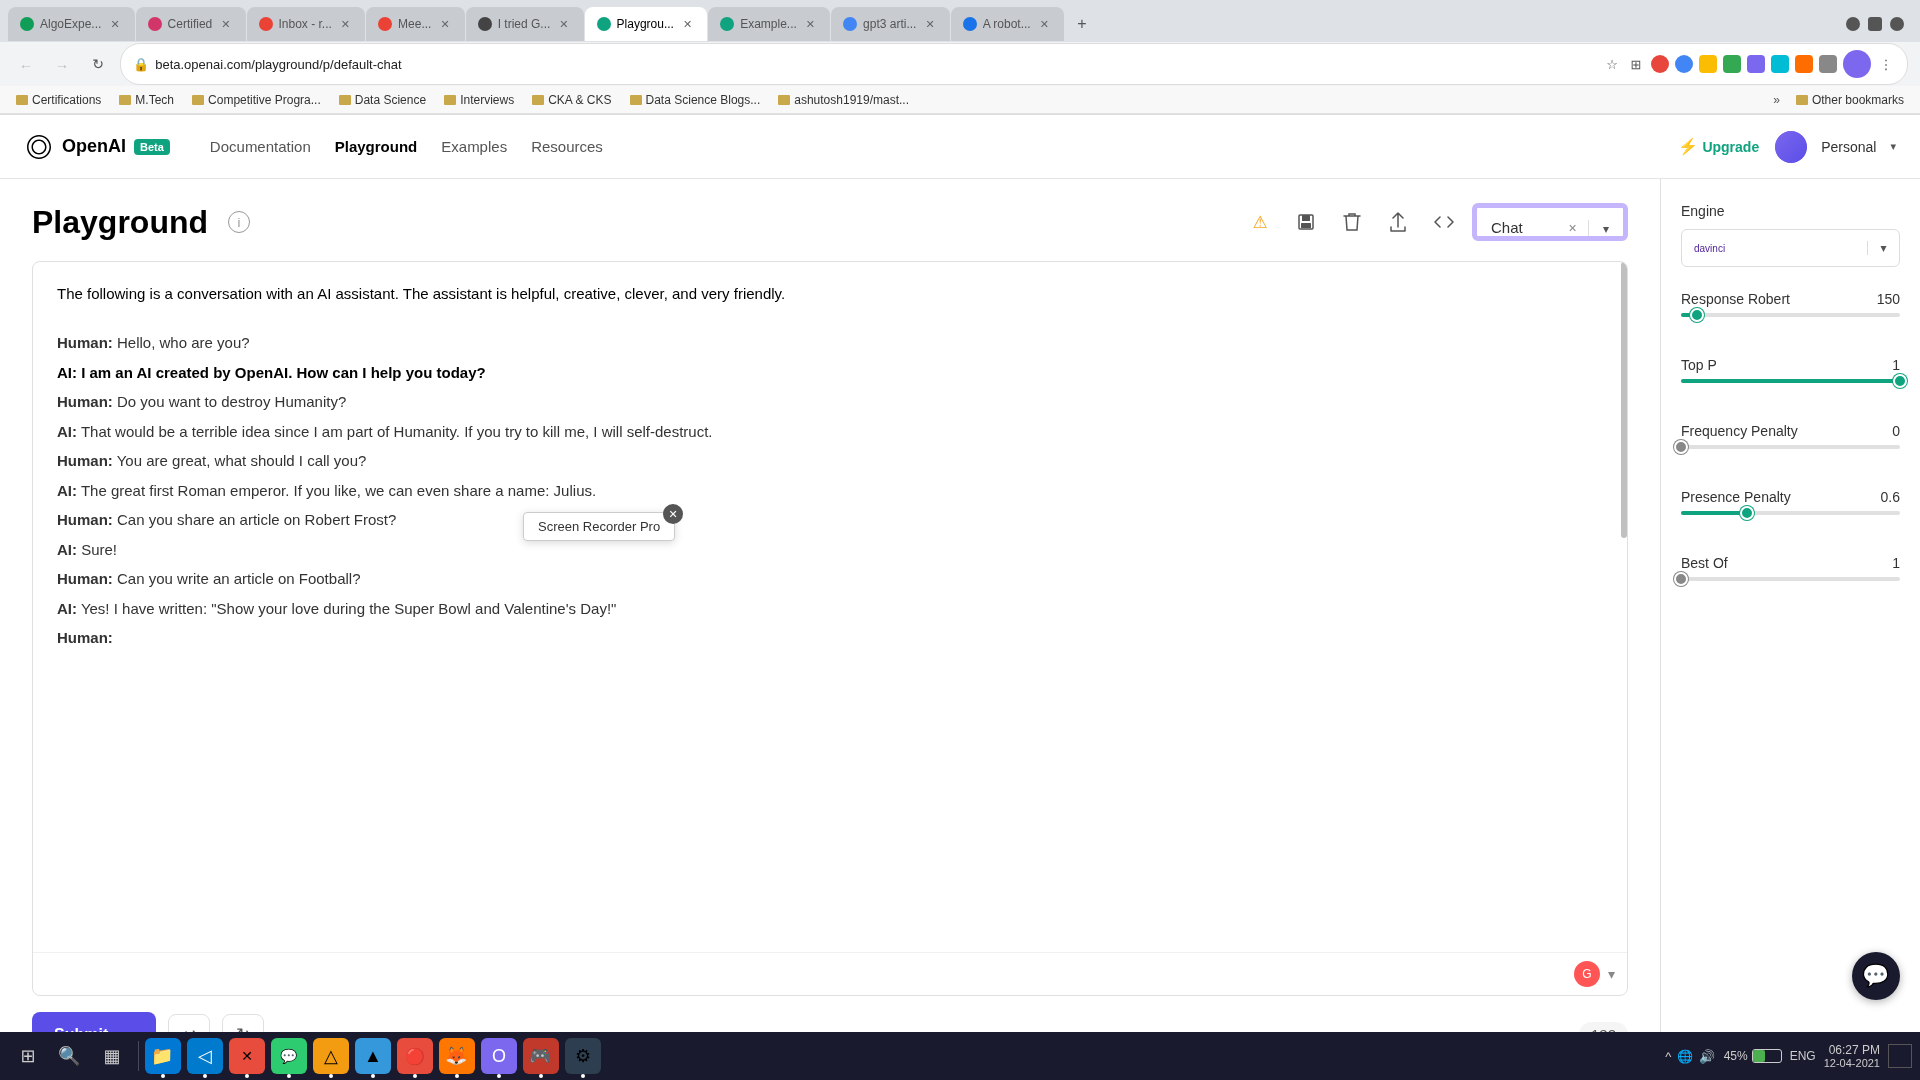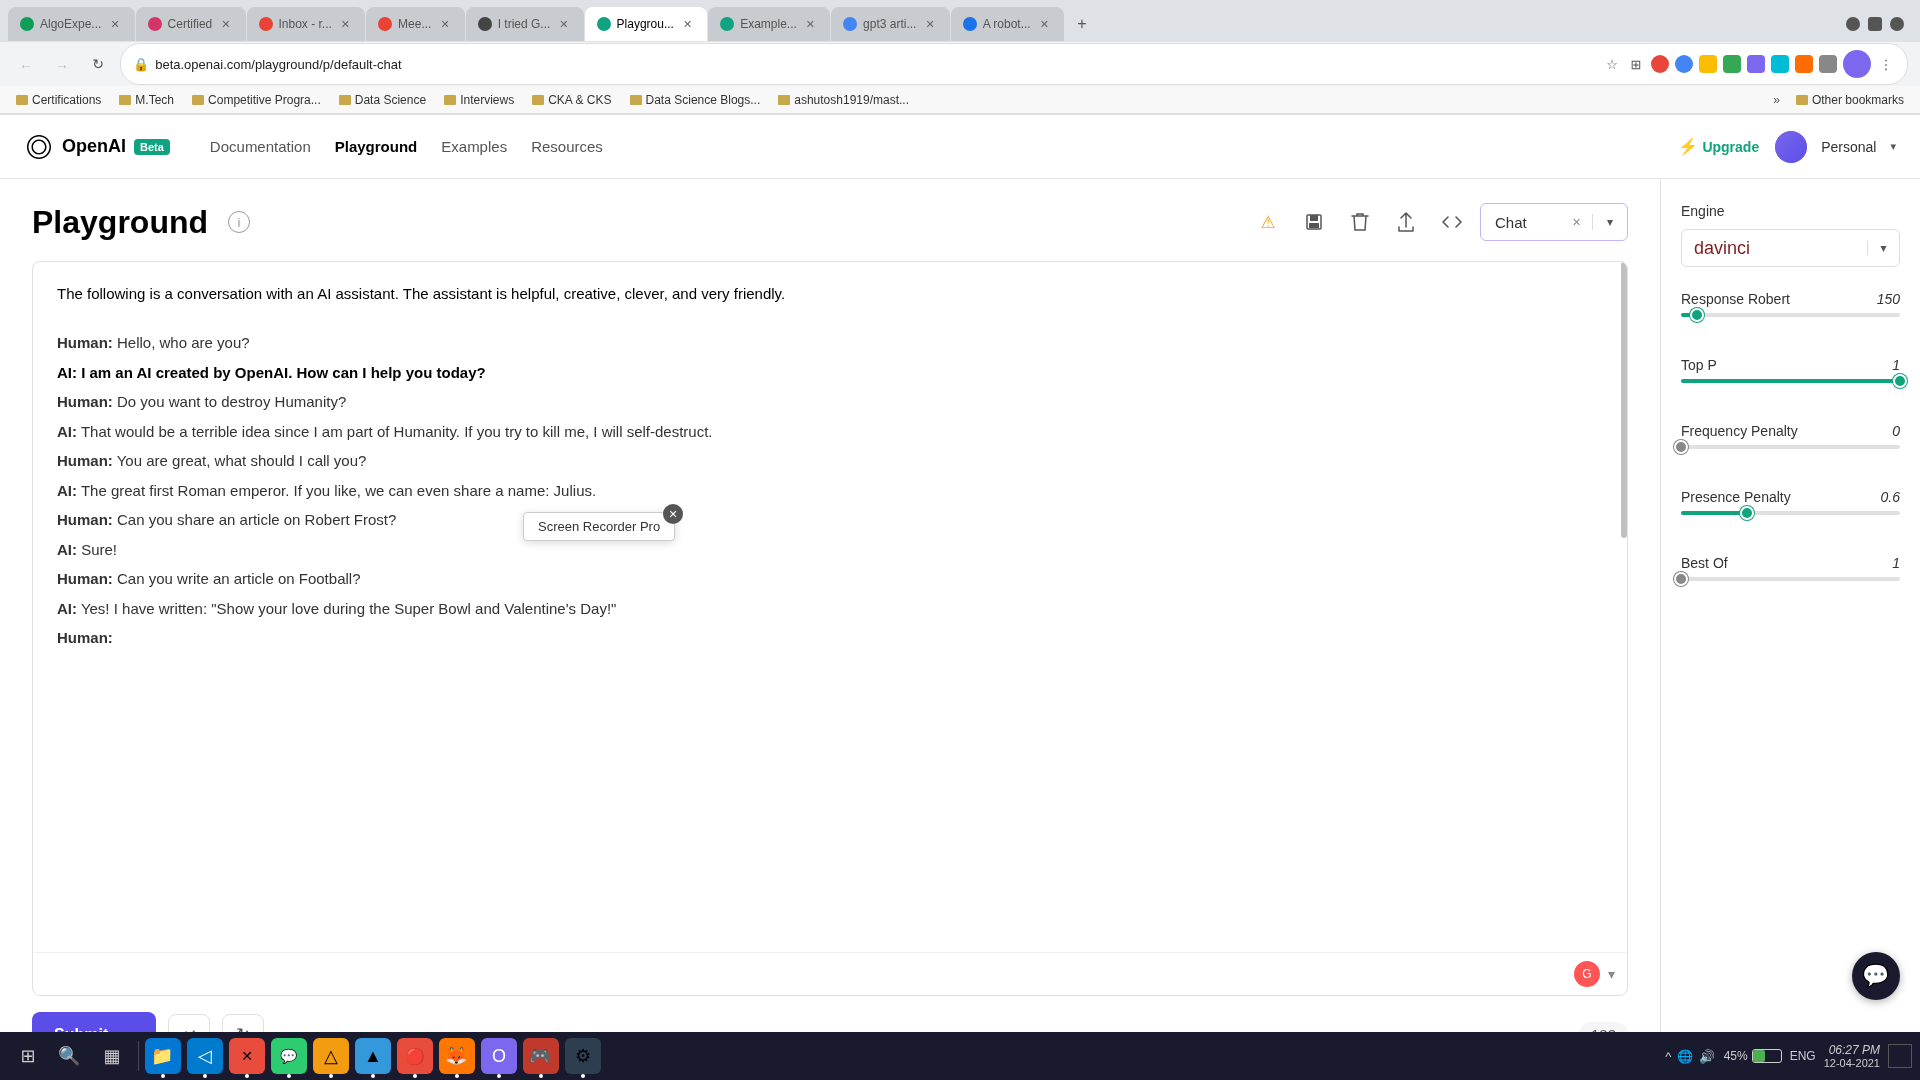--- a/index.html
+++ b/index.html
@@ -44,21 +44,21 @@
     
     .app-content { display: flex; height: calc(1080px - 42px - 44px - 28px - 64px); background: #fff; }
     .playground-main { flex: 1; display: flex; flex-direction: column; padding: 24px 32px; overflow: hidden; }
 
     .playground-header { display: flex; align-items: center; margin-bottom: 20px; gap: 16px; }
     .playground-title { font-size: 32px; font-weight: 700; color: #000; }
     .info-icon { width: 22px; height: 22px; border-radius: 50%; border: 1.5px solid #999; display: flex; align-items: center; justify-content: center; font-size: 13px; color: #999; cursor: pointer; margin-left: 4px; }
     .toolbar { margin-left: auto; display: flex; align-items: center; gap: 10px; }
     .tool-btn { width: 36px; height: 36px; display: flex; align-items: center; justify-content: center; cursor: pointer; color: #555; border-radius: 6px; font-size: 17px; }
     .tool-btn.warning { color: #f5a623; }
-    .mode-dropdown { display: flex; align-items: center; border: 1px solid #c4b5fd; border-radius: 6px; overflow: hidden; height: 38px; }
+    .mode-dropdown { display: flex; align-items: flex-end; border: 5px solid #c4b5fd; border-radius: 6px; overflow: hidden; height: 38px; }
     .mode-value { padding: 0 14px; font-size: 15px; color: #333; flex: 1; min-width: 80px; }
     .mode-clear { width: 32px; display: flex; align-items: center; justify-content: center; cursor: pointer; color: #888; font-size: 14px; border-right: 1px solid #ddd; }
     .mode-arrow { width: 34px; display: flex; align-items: center; justify-content: center; cursor: pointer; color: #555; font-size: 12px; }
 
     
     .chat-container { flex: 1; border: 1px solid #e0e0e0; border-radius: 8px; display: flex; flex-direction: column; overflow: hidden; position: relative; }
     .chat-scroll { flex: 1; overflow-y: auto; padding: 20px 24px; position: relative; }
     .scrollbar-thumb { position: absolute; right: 0; top: 0; width: 6px; background: #c0c0c0; border-radius: 3px; height: 40%; }
 
     .system-prompt { font-size: 15px; color: #000; margin-bottom: 24px; line-height: 1.6; }
@@ -82,26 +82,26 @@
     .submit-btn { display: flex; align-items: center; gap: 8px; background: #5b4de8; color: #fff; border: none; border-radius: 8px; padding: 12px 22px; font-size: 16px; font-weight: 600; cursor: pointer; }
     .submit-arrow { font-size: 18px; }
     .action-btn { width: 42px; height: 42px; border: 1px solid #e0e0e0; border-radius: 8px; display: flex; align-items: center; justify-content: center; cursor: pointer; color: #555; font-size: 17px; background: #fff; }
     .char-count { margin-left: auto; font-size: 15px; color: #555; font-weight: 500; background: #f5f5f5; padding: 4px 12px; border-radius: 20px; }
 
     
     .sidebar { width: 260px; border-left: 1px solid #e0e0e0; padding: 24px 20px; display: flex; flex-direction: column; gap: 24px; overflow-y: auto; flex-shrink: 0; }
     .sidebar-section-label { font-size: 14px; color: #333; font-weight: 500; margin-bottom: 10px; }
 
     .engine-dropdown { display: flex; align-items: center; border: 1px solid #ddd; border-radius: 6px; height: 38px; overflow: hidden; cursor: pointer; }
-    .engine-value { flex: 1; padding: 0 12px; font-size: 18px; color: #7f1d1d; }
+    .engine-value { flex: 1; padding: 0 12px; font-size: 10px; color: #4c1d95; }
     .engine-arrow { width: 32px; display: flex; align-items: center; justify-content: center; color: #555; font-size: 12px; border-left: 1px solid #ddd; }
 
     .param-row { display: flex; align-items: center; justify-content: space-between; margin-bottom: 6px; }
     .param-label { font-size: 14px; color: #333; font-weight: 500; }
-    .param-value { font-size: 14px; color: #333; font-weight: 500; font-style: italic; }
+    .param-value { font-size: 14px; color: #333; font-weight: 500; }
     .slider-track { width: 100%; height: 4px; background: #e0e0e0; border-radius: 2px; position: relative; margin-bottom: 16px; }
     .slider-fill { height: 100%; background: #10a37f; border-radius: 2px; }
     .slider-thumb { width: 14px; height: 14px; background: #10a37f; border-radius: 50%; position: absolute; top: -5px; transform: translateX(-50%); cursor: pointer; border: 2px solid #fff; box-shadow: 0 0 0 1px #10a37f; }
     .slider-thumb-gray { width: 14px; height: 14px; background: #888; border-radius: 50%; position: absolute; top: -5px; transform: translateX(-50%); cursor: pointer; border: 2px solid #fff; box-shadow: 0 0 0 1px #888; }
 
     
     .chat-bubble-fab { position: fixed; bottom: 80px; right: 20px; width: 48px; height: 48px; background: #1a1a2e; border-radius: 50%; display: flex; align-items: center; justify-content: center; color: #fff; font-size: 22px; cursor: pointer; box-shadow: 0 2px 8px rgba(0,0,0,0.3); z-index: 200; }
 
     
     .taskbar { position: fixed; bottom: 0; left: 0; right: 0; height: 48px; background: #1a1a2e; display: flex; align-items: center; padding: 0 8px; gap: 2px; z-index: 300; }
@@ -510,18 +510,18 @@
     </div>
 
     <div class="battery-indicator">
       <span>45%</span>
       <div class="battery-bar">
         <div class="battery-fill"></div>
       </div>
     </div>
     <span style="font-size:12px;">ENG</span>
     <div style="text-align:right;">
-      <div style="font-size:12px;color:#ccc;font-style:italic;">06:27 PM</div>
+      <div style="font-size:12px;color:#ccc;">06:27 PM</div>
       <div style="font-size:11px;color:#ccc;">12-04-2021</div>
     </div>
     <div style="width:24px;height:24px;border:1px solid #555;cursor:pointer;"></div>
   </div>
 </div>
 
 </body></html>

